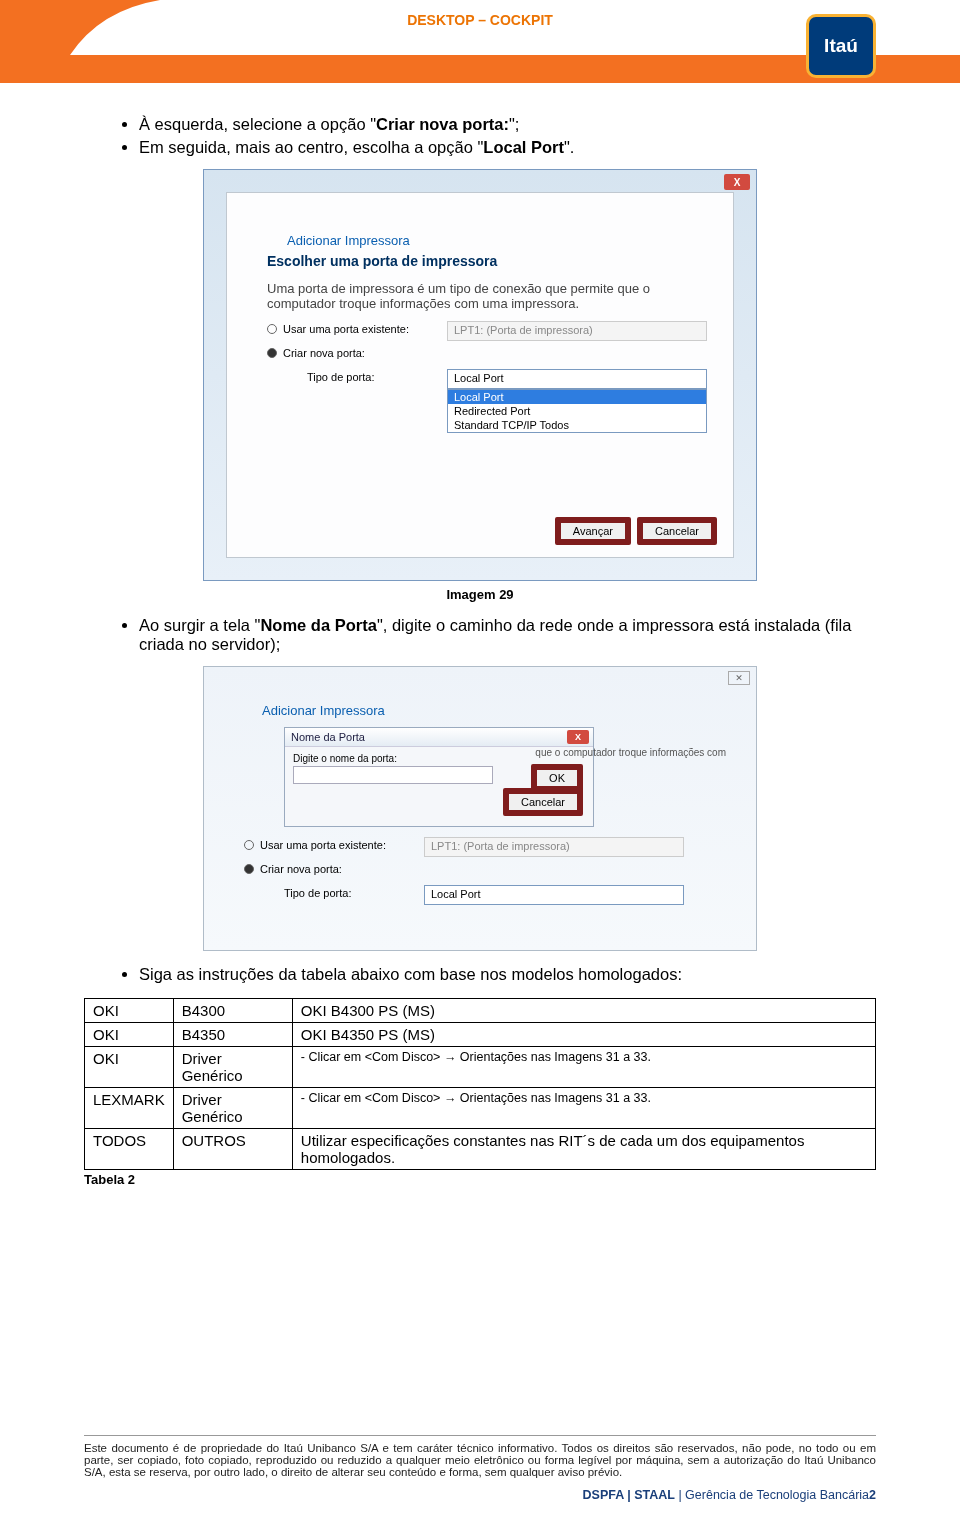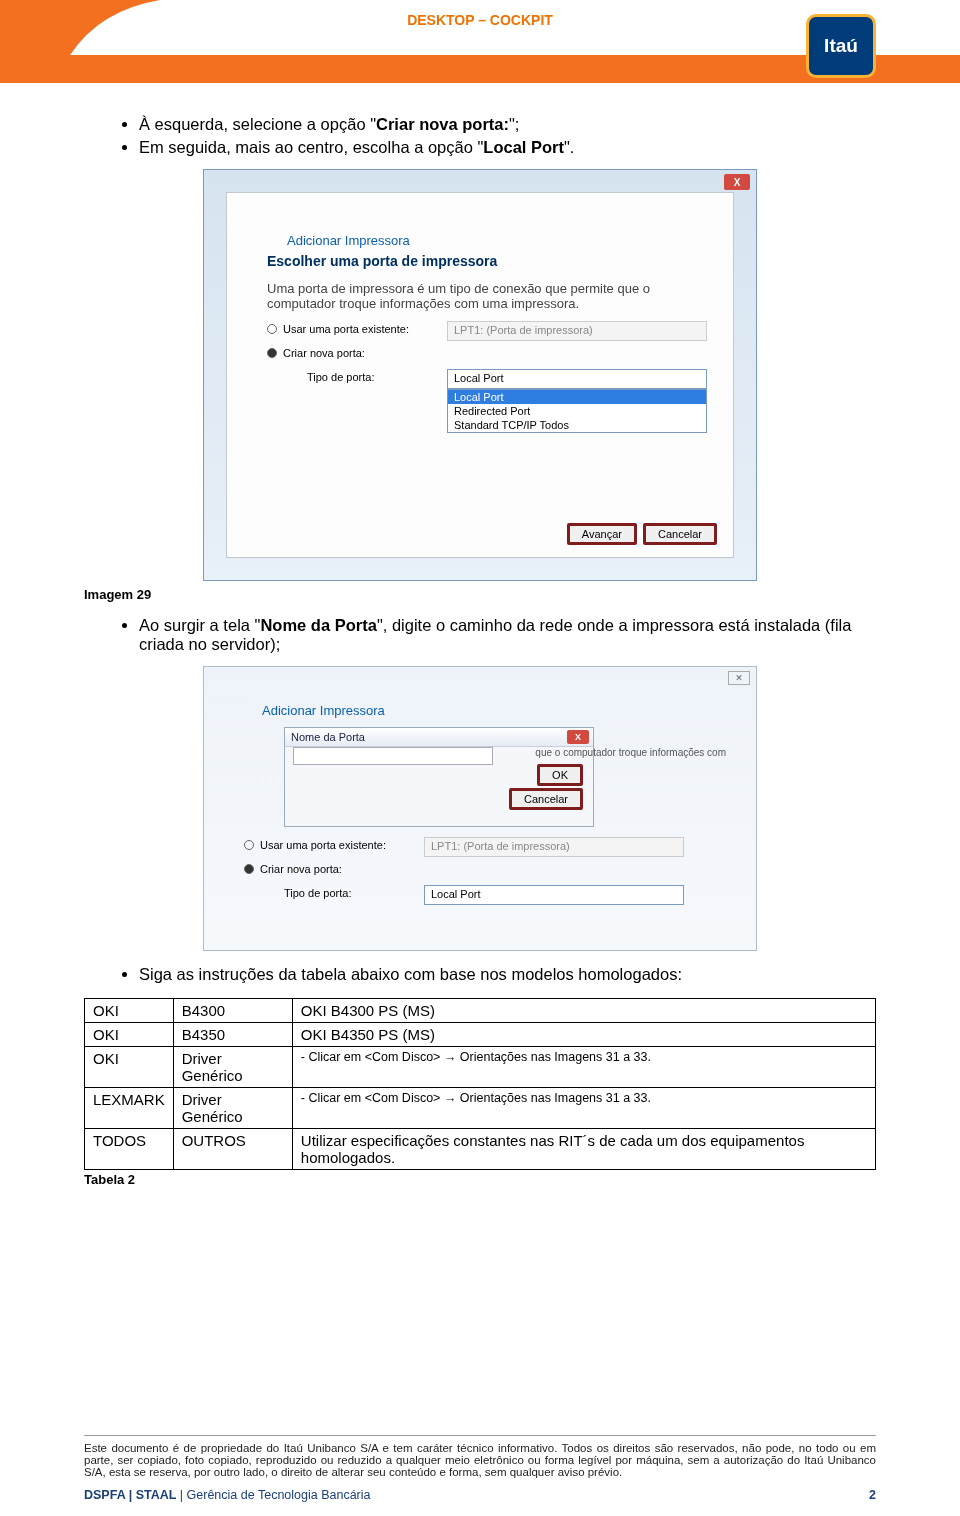--- a/index.html
+++ b/index.html
@@ -22,24 +22,24 @@
   .ss1-row1 .radio { width:10px;height:10px;border:1px solid #666;border-radius:50%; }
   .ss1-row2 { position:absolute; top:154px; left:40px; font-size:11px; display:flex; align-items:center; gap:6px;}
   .ss1-row2 .radio { width:10px;height:10px;border:1px solid #666;border-radius:50%;background:#333; }
   .ss1-row3 { position:absolute; top:178px; left:80px; font-size:11px; }
   .ss1-lpt { position:absolute; top:128px; left:220px; width:260px; height:20px; background:#f4f4f4; border:1px solid #ccc; font-size:11px; padding:2px 6px; color:#888;}
   .ss1-combo { position:absolute; top:176px; left:220px; width:260px; height:20px; background:#fff; border:1px solid #7a9ac0; font-size:11px; padding:2px 6px;}
   .ss1-droplist { position:absolute; top:196px; left:220px; width:260px; background:#fff; border:1px solid #7a9ac0; font-size:11px;}
   .ss1-droplist .sel { background:#2e7de0; color:#fff; padding:1px 6px; }
   .ss1-droplist .opt { padding:1px 6px; }
   .ss1-btns { position:absolute; bottom:12px; right:16px; display:flex; gap:6px; }
-  .winbtn { background:#f0f0f0; border:3px solid #7f1d1d; font-size:11px; padding:2px 12px; border-radius:2px; }
+  .winbtn { background:#f0f0f0; border:6px solid #7f1d1d; font-size:11px; padding:2px 12px; border-radius:2px; }
   .ss1-close { position:absolute; top:4px; right:6px; width:26px; height:16px; background:#d24a3f; border-radius:2px; display:flex;align-items:center;justify-content:center;}
   .ss1-close span{color:#fff;font-size:10px;font-weight:bold;}
-  .caption { font-weight:bold; font-size:13px; margin-top:6px; }
+  .caption { text-align:center; font-weight:bold; font-size:13px; margin-top:6px; }
   .screenshot2 { width: 554px; height: 285px; background: linear-gradient(#eef3f9,#f6f9fc); border:1px solid #b0bcc8; position:relative; }
   .ss2-top { position:absolute; top:4px; right:6px; width:22px;height:14px;border:1px solid #aaa;font-size:9px;display:flex;align-items:center;justify-content:center;color:#666;}
   .ss2-title { position:absolute; top:36px; left:58px; font-size:13px; color:#0a5fb0; }
   .ss2-modal { position:absolute; top:60px; left:80px; width:310px; height:100px; background:#f5f7fa; border:1px solid #9aaabf; }
   .ss2-modal-title { background:linear-gradient(#fff,#e4ecf4); font-size:11px; padding:3px 6px; color:#224; border-bottom:1px solid #ccd; position:relative;}
   .ss2-modal-title .mc { position:absolute; right:4px; top:2px; width:22px;height:14px;background:#d24a3f;border-radius:2px;display:flex;align-items:center;justify-content:center;}
   .ss2-modal-title .mc span{color:#fff;font-size:9px;font-weight:bold;}
   .ss2-lbl { font-size:10px; padding:6px 8px 2px; }
   .ss2-input { margin:0 8px; width:200px; height:18px; border:1px solid #aab; background:#fff; }
   .ss2-ok { position:absolute; top:36px; right:10px; }
@@ -53,21 +53,21 @@
   .ss2-lpt { position:absolute; top:170px; left:220px; width:260px; height:20px; background:#f4f4f4; border:1px solid #ccc; font-size:11px; padding:2px 6px; color:#888;}
   .ss2-combo2 { position:absolute; top:218px; left:220px; width:260px; height:20px; background:#fff; border:1px solid #7a9ac0; font-size:11px; padding:2px 6px;}
 
   .mtable { width:100%; border-collapse:collapse; margin-top:14px; font-size:15px; }
   .mtable th { background:#f8cbad; border:1px solid #000; text-align:center; font-weight:bold; padding:3px 6px; }
   .mtable td { border:1px solid #000; padding:3px 8px; vertical-align:top; }
   .tlabel { font-weight:bold; font-size:13px; margin-top:2px; }
 
   .footer { position:absolute; bottom:38px; left:84px; right:84px; font-size:11.5px; color:#222; text-align:justify; }
   .footer-rule { border:none; border-top:1px solid #999; margin-bottom:6px; }
-  .footline { position:absolute; bottom:14px; left:84px; right:84px; display:flex; justify-content:space-between; font-size:12.5px; color:#1a3f7a; }
+  .footline { position:absolute; bottom:14px; left:84px; right:84px; display:flex; justify-content:flex-end; font-size:12.5px; color:#1a3f7a; }
   .footline b { font-weight:bold; }
 </style>
 </head>
 <body>
 
 <svg class="header-curve" viewBox="0 0 160 100">
     <path d="M0,0 L160,0 Q100,10 70,55 L0,55 Z" fill="#f37021"></path>
   </svg>
 <div class="header-bar"></div>
 <div class="header-title">DESKTOP – COCKPIT</div>
@@ -123,20 +123,21 @@
   <div class="screenshot-wrap">
     <div class="screenshot2">
       <div class="ss2-top">
           <span>✕</span>
         </div>
       <div class="ss2-title">Adicionar Impressora</div>
       <div class="ss2-modal">
         <div class="ss2-modal-title"><span>Nome da Porta</span><div class="mc">
               <span>X</span>
             </div></div>
+        <div class="ss2-lbl">Digite o nome da porta:</div>
         <div class="ss2-input"></div>
         <div class="winbtn ss2-ok">OK</div>
         <div class="winbtn ss2-cancel">Cancelar</div>
       </div>
       <div class="ss2-side">que o computador troque informações com</div>
       <div class="ss2-row1">
           <span class="radio"></span>
           <span>Usar uma porta existente:</span>
         </div>
       <div class="ss2-lpt">LPT1: (Porta de impressora)</div>

